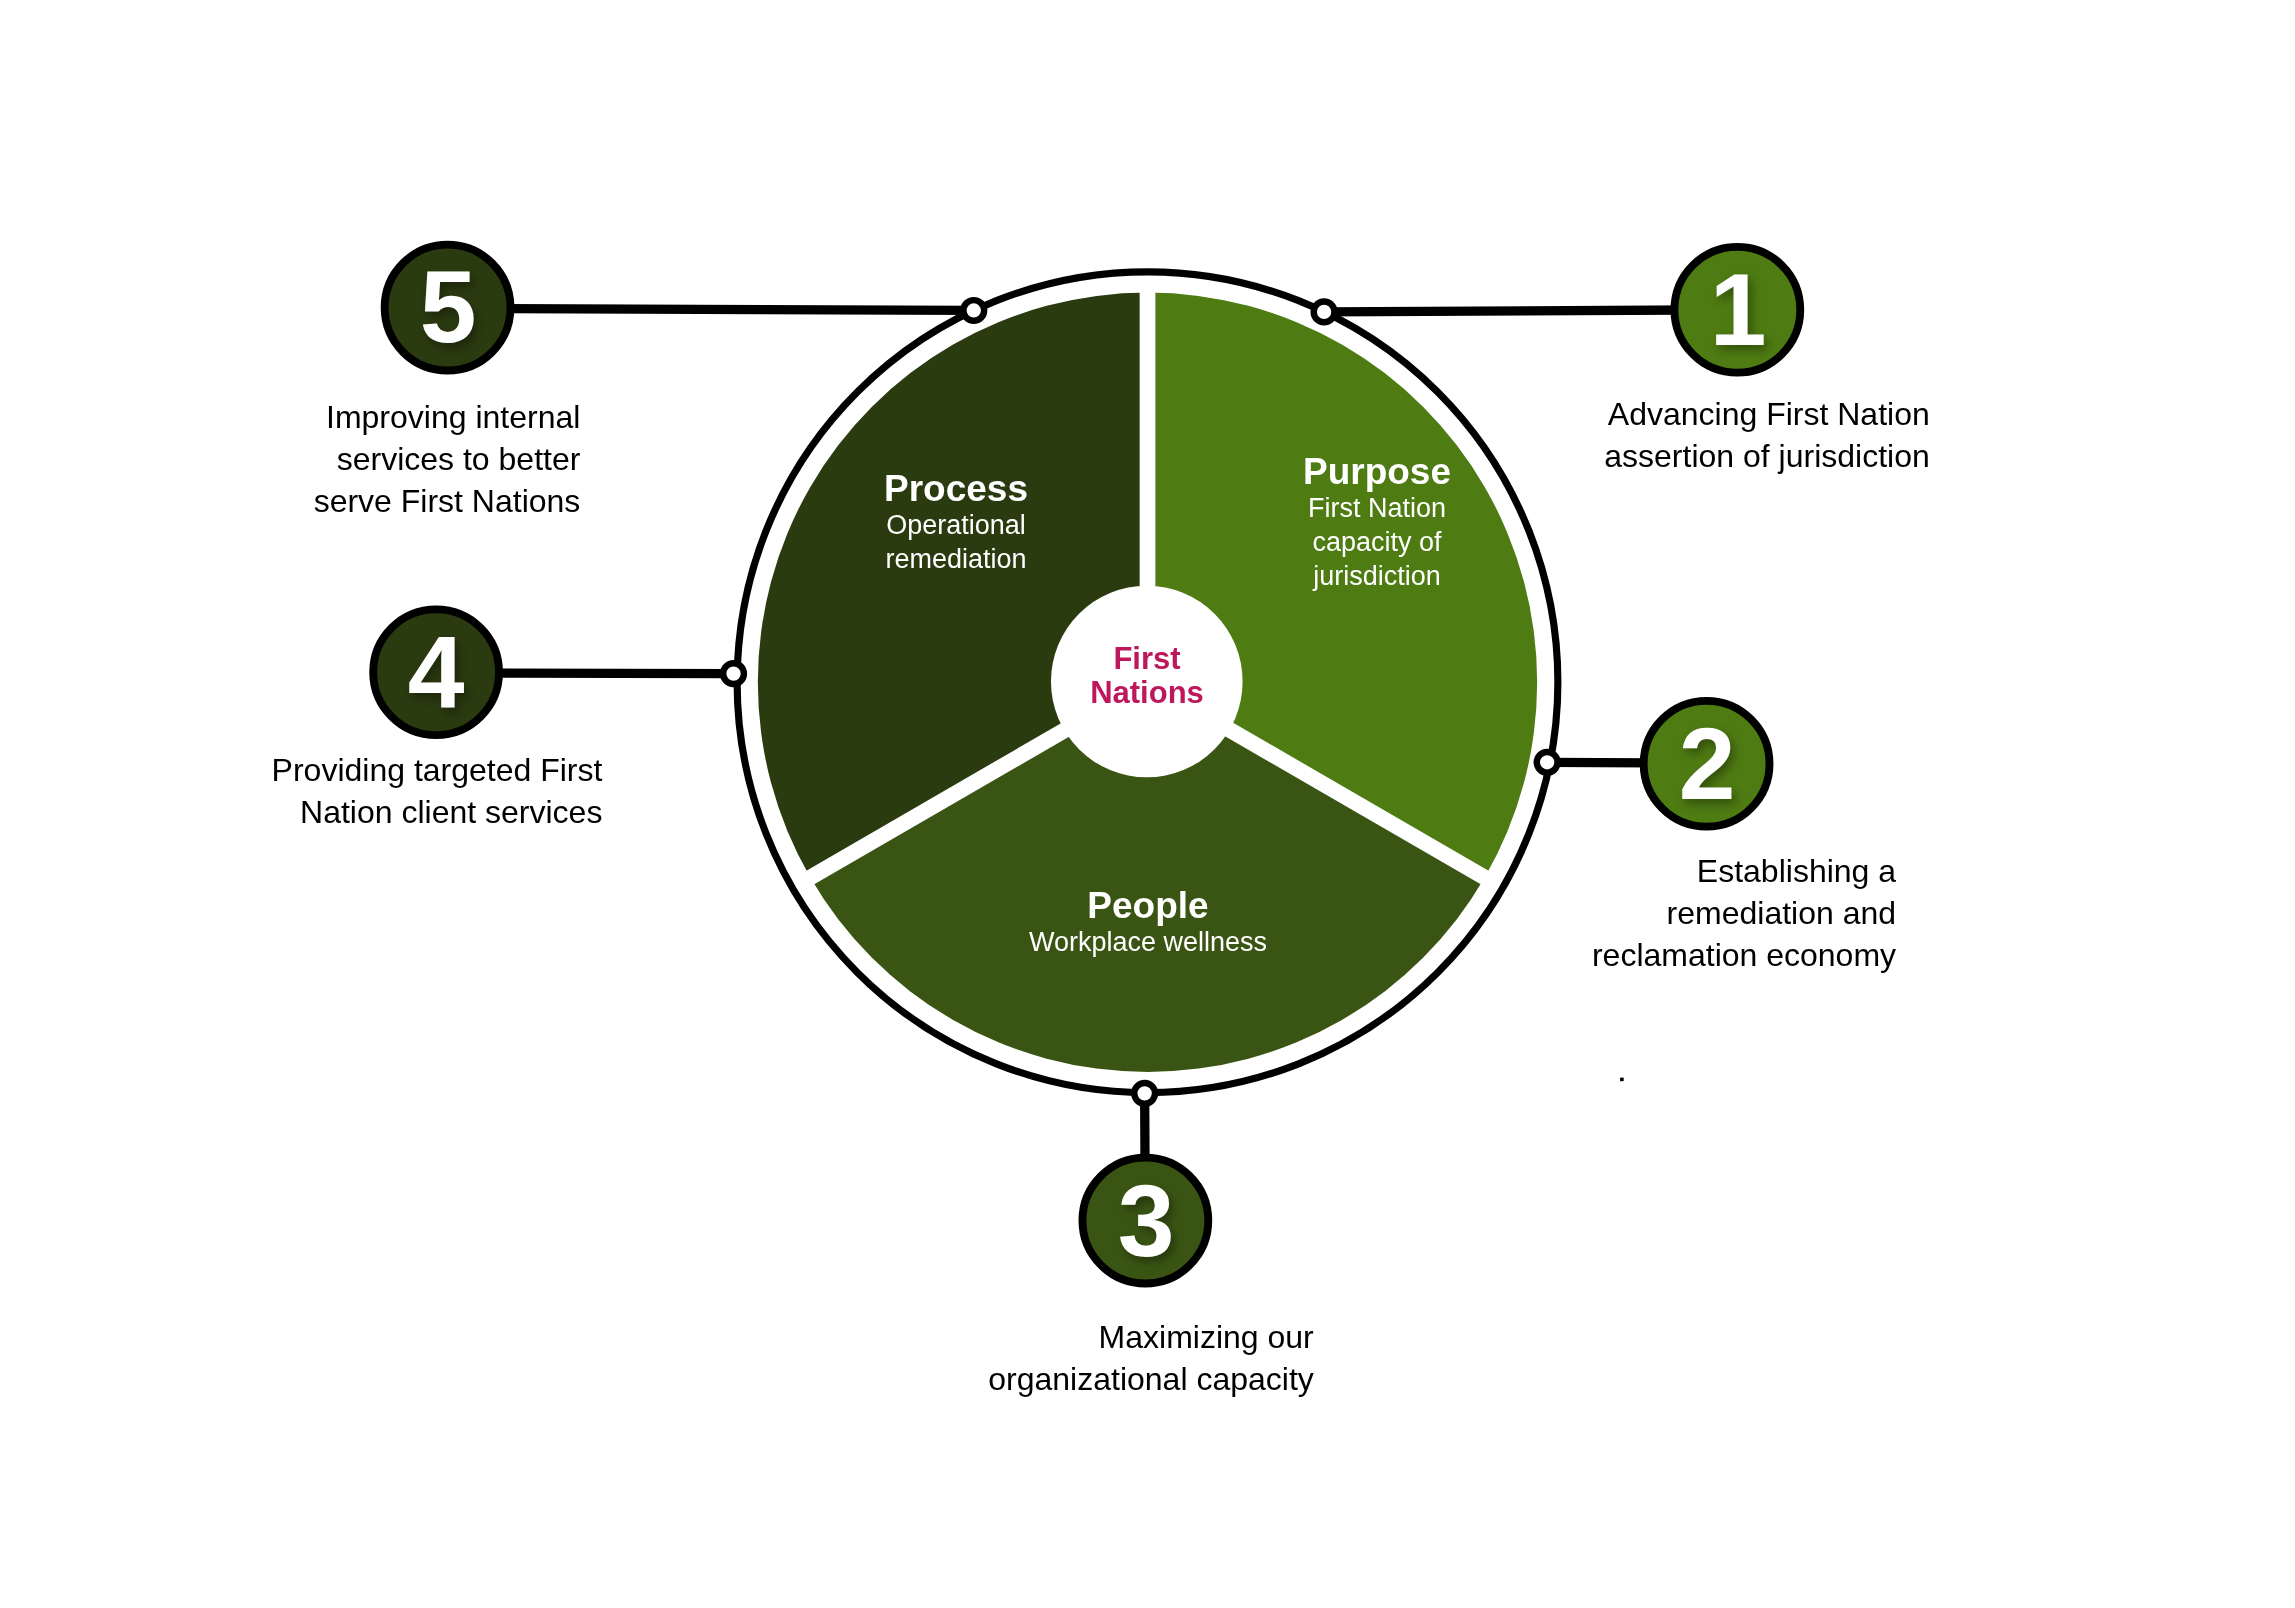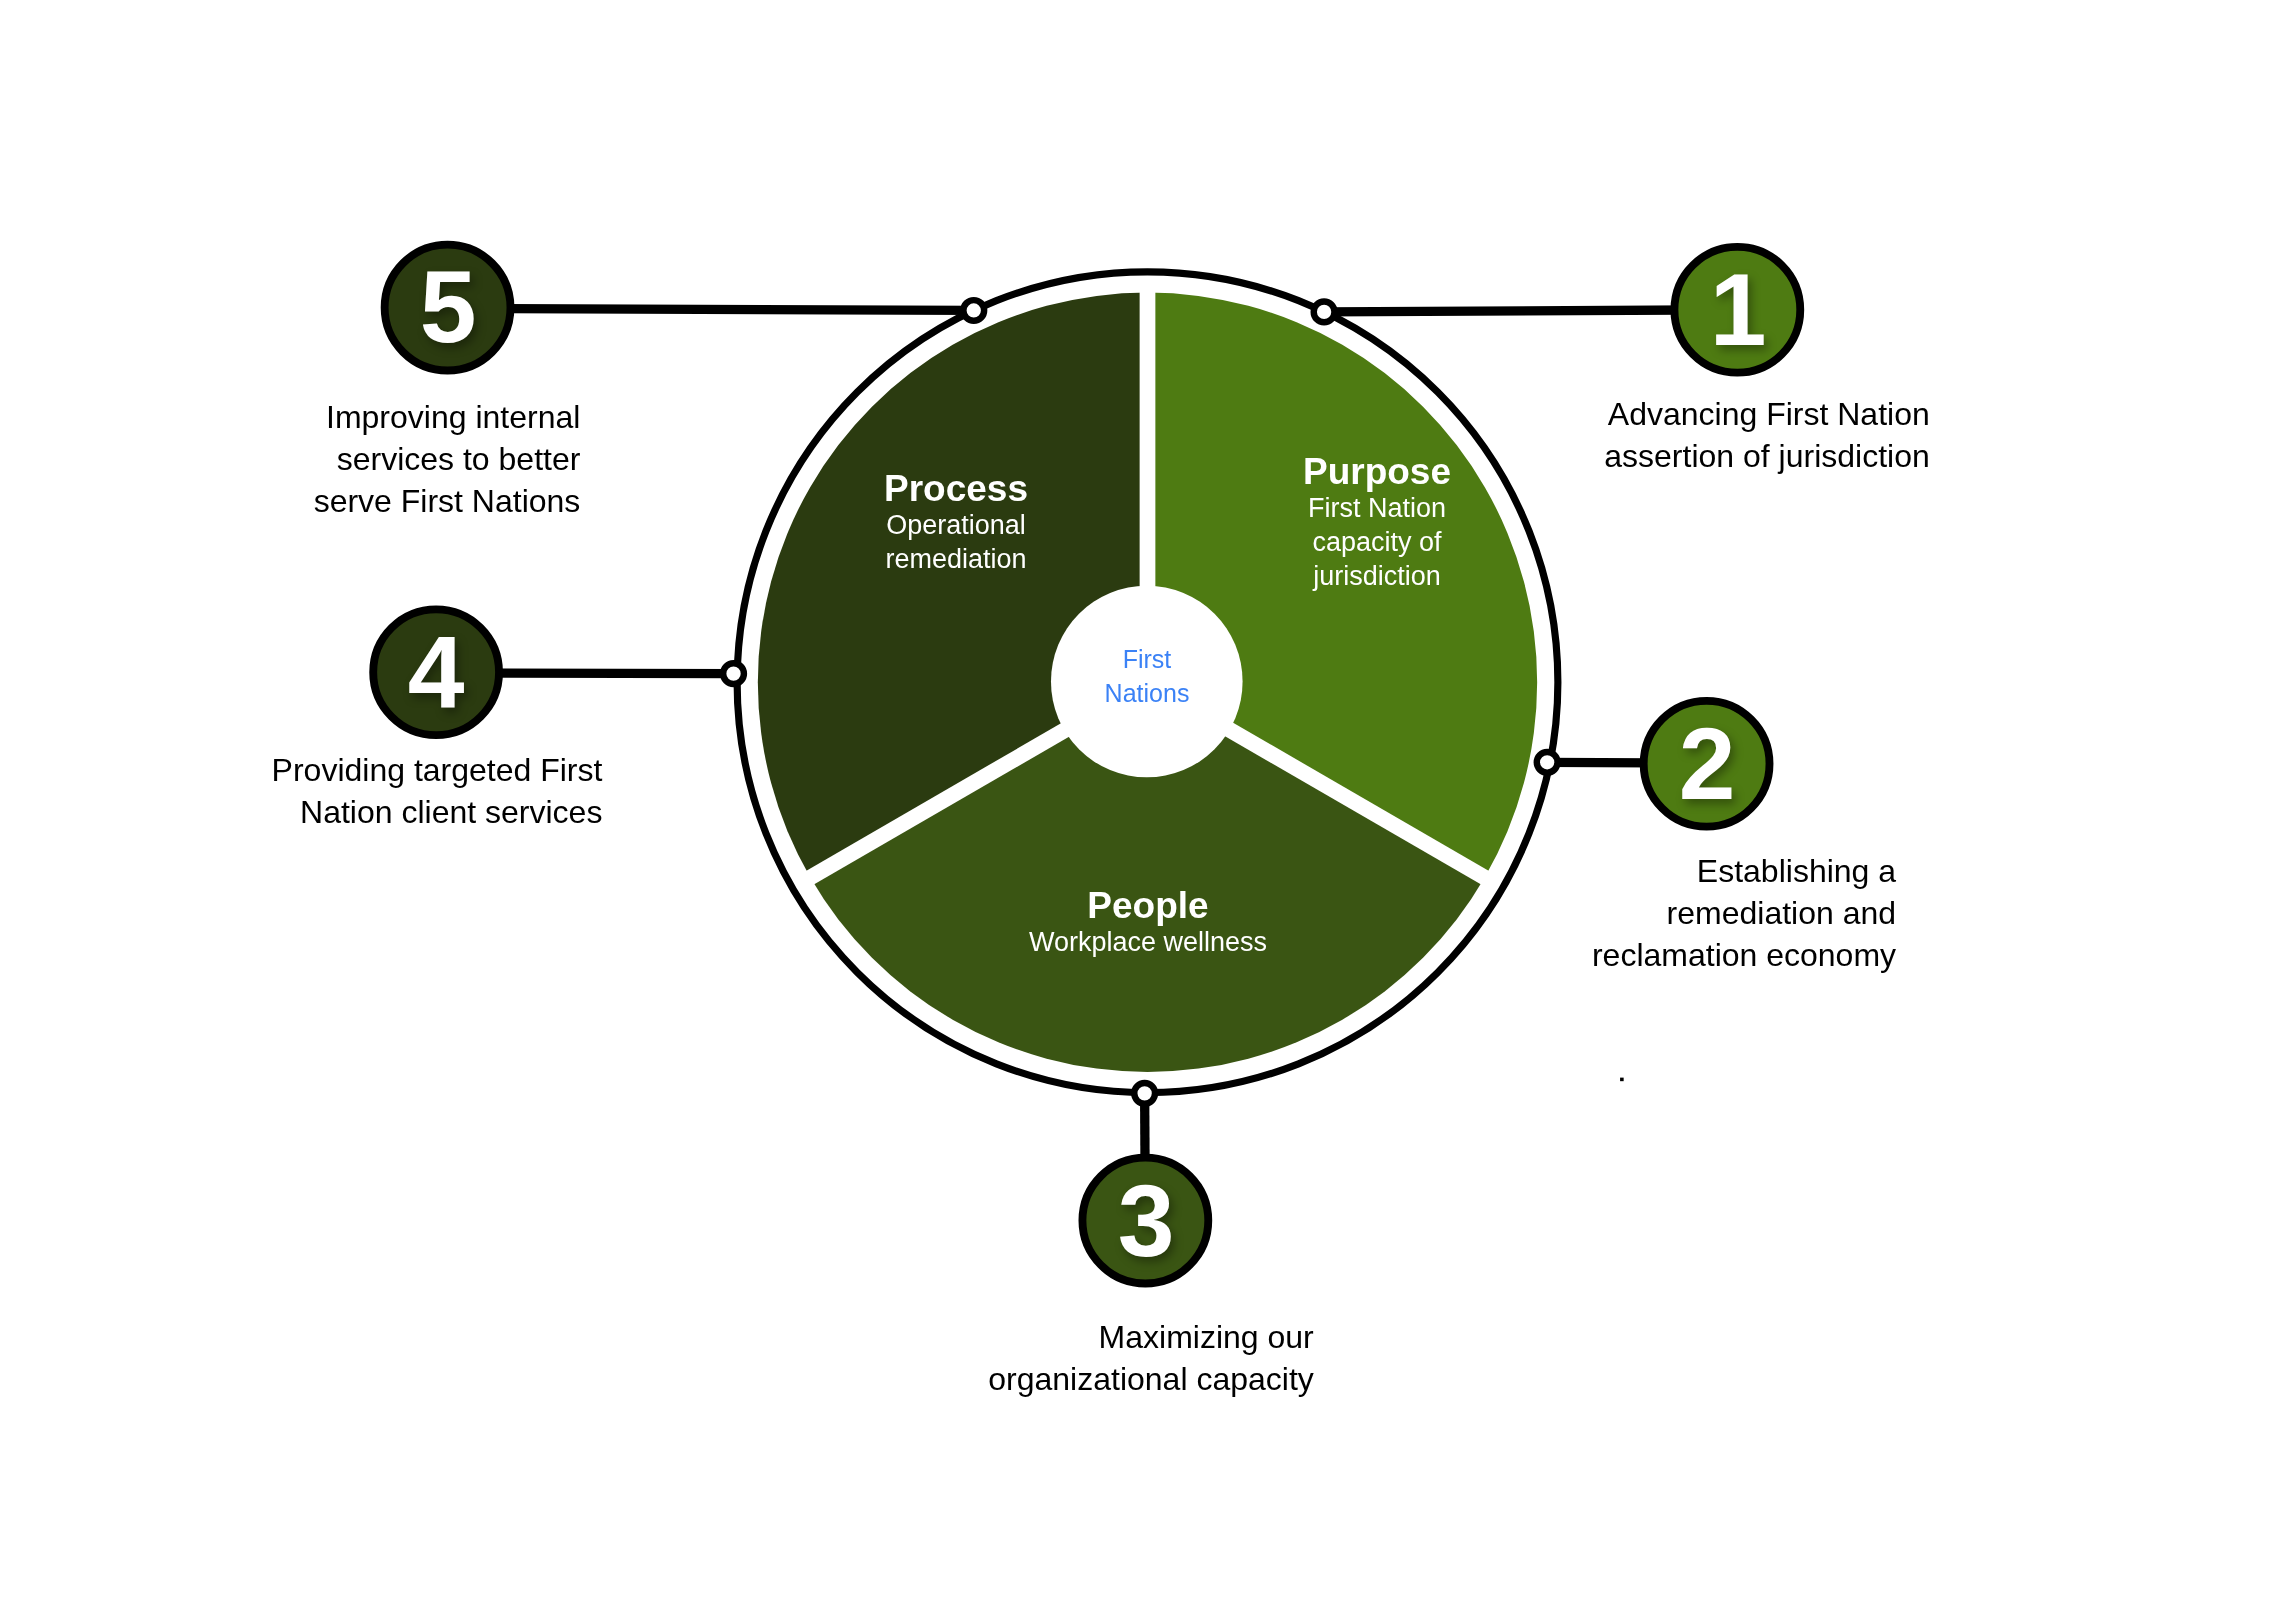--- a/index.html
+++ b/index.html
@@ -26,22 +26,22 @@
     font-size:102px;font-weight:700;color:#ffffff;
     text-shadow:3.6px 5px 10px rgba(0,0,0,0.35);
     white-space:nowrap;
   }
   .seg-label{
     text-align:center;color:#ffffff;white-space:nowrap;
   }
   .seg-title{font-size:37px;line-height:39px;font-weight:700;}
   .seg-sub{font-size:27px;line-height:34px;font-weight:400;}
   .center-label{
-    text-align:center;color:#3b82f6;
-    font-size:25px;line-height:34px;font-weight:400;white-space:nowrap;
+    text-align:center;color:#be185d;
+    font-size:31px;line-height:34px;font-weight:700;white-space:nowrap;
   }
 </style>
 </head>
 <body>
 
 <svg class="stage" width="2295" height="1609" viewBox="0 0 3210 2250">
 
   <line x1="626" y1="431" x2="1362" y2="434" stroke="#000000" stroke-width="13"></line>
   <line x1="2430" y1="433" x2="1852" y2="436" stroke="#000000" stroke-width="13"></line>
   <line x1="610" y1="941" x2="1026" y2="942" stroke="#000000" stroke-width="13"></line>

